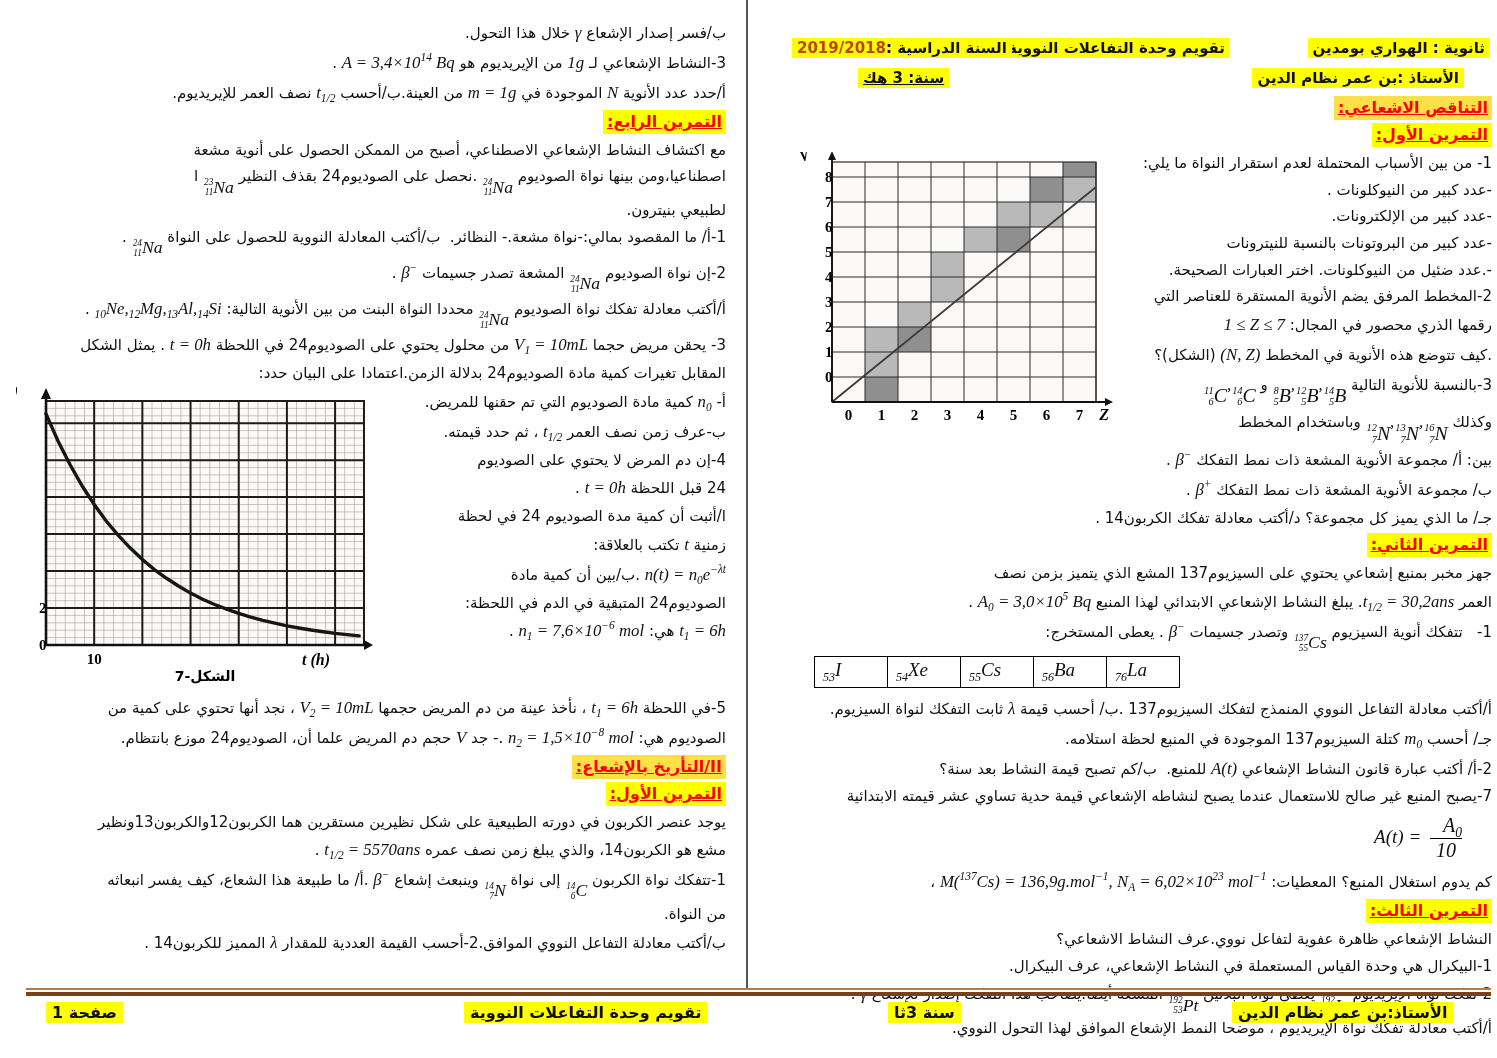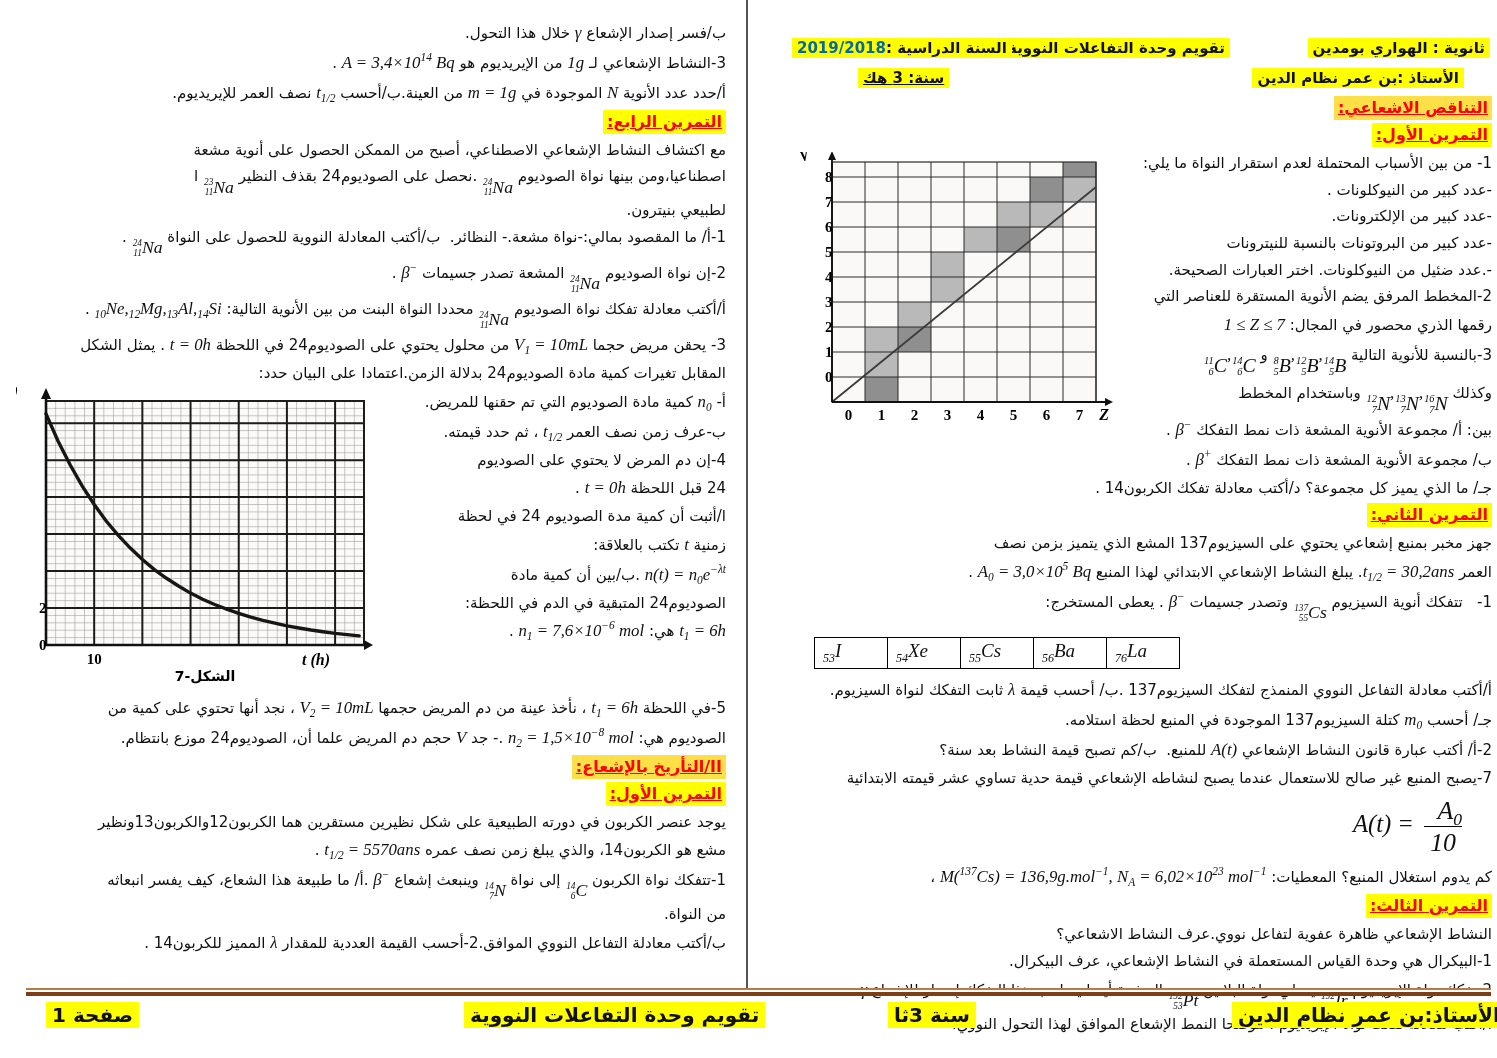--- a/index.html
+++ b/index.html
@@ -13,51 +13,51 @@
   
   .doc-header{position:relative;height:76px;font-weight:bold;font-size:15px}
   .doc-header .hl{position:absolute;white-space:nowrap;padding:1px 5px}
   .hl{background:#ffff00}
   .hl-green{background:#fde047}
   .pos-school{right:2px;top:20px}
   .pos-title{right:262px;top:20px}
   .pos-year{left:34px;top:20px}
   .pos-teacher{right:28px;top:50px}
   .pos-grade{left:100px;top:50px;text-decoration:underline}
-  .blue{color:#0369a1}
+  .blue{color:#c2410c}
   
   .hrow{margin:2px 0 3px}
   .hdr{display:inline-block;color:#ff0000;font-weight:bold;text-decoration:underline;font-size:16px;padding:0 4px;line-height:1.5}
   
   .ln{line-height:1.78;min-height:26px}
   .clr{clear:both}
   
   .m{font-family:"Liberation Serif",serif;font-style:italic;font-size:1.12em}
   .m sub,.m sup{font-size:0.68em;line-height:0}
   .nuc{display:inline-flex;align-items:center;direction:ltr;font-family:"Liberation Serif",serif;font-style:italic;vertical-align:-4px;line-height:1}
   .nuc .az{display:inline-flex;flex-direction:column;align-items:flex-end;font-size:0.62em;line-height:1.08;margin-left:1px;font-style:italic}
   .nuc .sym{font-size:1.18em}
   .frac{display:inline-flex;flex-direction:column;align-items:flex-end;vertical-align:middle;line-height:1.2;margin:0 4px;font-size:1.05em}
   .frac>span:last-child{border-top:1.7px solid #000;padding:0 6px}
-  .formula-line{direction:ltr;text-align:right;padding-left:40px;padding-right:0;margin:4px 30px 4px 0;font-size:22px}
+  .formula-line{direction:ltr;text-align:right;padding-left:40px;padding-right:0;margin:4px 30px 4px 0;font-size:17px}
   .formula-line{text-align:right;direction:ltr;margin-right:26px}
   
-  .el-table{direction:ltr;border-collapse:collapse;margin:14px auto 6px 300px;margin-left:56px;margin-right:auto}
+  .el-table{direction:ltr;border-collapse:collapse;margin:3px auto 6px 300px;margin-left:56px;margin-right:auto}
   .el-table td{border:1.4px solid #000;width:73px;padding:2px 4px 2px 8px;font-family:"Liberation Serif",serif;font-style:italic;font-size:19px;text-align:left}
   .el-table td sub{font-size:12px;font-style:italic}
   
   .chartbox{background:#fff}
   .nz-float{float:left;margin:2px 12px 4px 42px}
   .decay-float{float:left;margin:0 10px 2px 0}
   svg text.tick{font-family:"Liberation Serif",serif;font-size:15px;font-weight:bold}
   svg text.axl{font-family:"Liberation Serif",serif;font-size:16px;font-style:italic;font-weight:bold}
   svg text.cap{font-family:"DejaVu Sans",sans-serif;font-size:14px;font-weight:bold}
   
   .footer-rule{position:absolute;left:26px;right:6px;top:988px;height:8px;border-top:2px solid #b97a4a;border-bottom:4px solid #7d3f15;background:#fff}
-  .f-item{position:absolute;top:1002px;background:#ffff00;font-weight:bold;font-size:20px;padding:1px 6px;direction:rtl;white-space:nowrap}
+  .f-item{position:absolute;top:1002px;background:#ffff00;font-weight:bold;font-size:16px;padding:1px 6px;direction:rtl;white-space:nowrap}
   .f-page{left:46px}
   .f-title{left:464px}
   .f-grade{left:888px}
   .f-teacher{left:1232px}
 </style>
 </head>
 <body>
 
 <div class="page">
 
@@ -138,20 +138,21 @@
             <text class="axl" x="309" y="268">Z</text>
           </svg></div>
       <div>
           <div class="ln">1- من بين الأسباب المحتملة لعدم استقرار النواة ما يلي:</div>
           <div class="ln">-عدد كبير من النيوكلونات .</div>
           <div class="ln">-عدد كبير من الإلكترونات.</div>
           <div class="ln">-عدد كبير من البروتونات بالنسبة للنيترونات</div>
           <div class="ln">-.عدد ضئيل من النيوكلونات. اختر العبارات الصحيحة.</div>
           <div class="ln">2-المخطط المرفق يضم الأنوية المستقرة للعناصر التي</div>
           <div class="ln">رقمها الذري محصور في المجال: <span class="m" dir="ltr">1 ≤ Z ≤ 7</span></div>
+          <div class="ln">.كيف تتوضع هذه الأنوية في المخطط <span class="m" dir="ltr">(N, Z)</span> (الشكل)؟</div>
           <div class="ln">3-بالنسبة للأنوية التالية <span class="m" dir="ltr"><span class="nuc" dir="ltr">
                 <span class="az">
                   <span>8</span>
                   <span>5</span>
                 </span>
                 <span class="sym">B</span>
               </span>,<span class="nuc" dir="ltr">
                 <span class="az">
                   <span>12</span>
                   <span>5</span>

